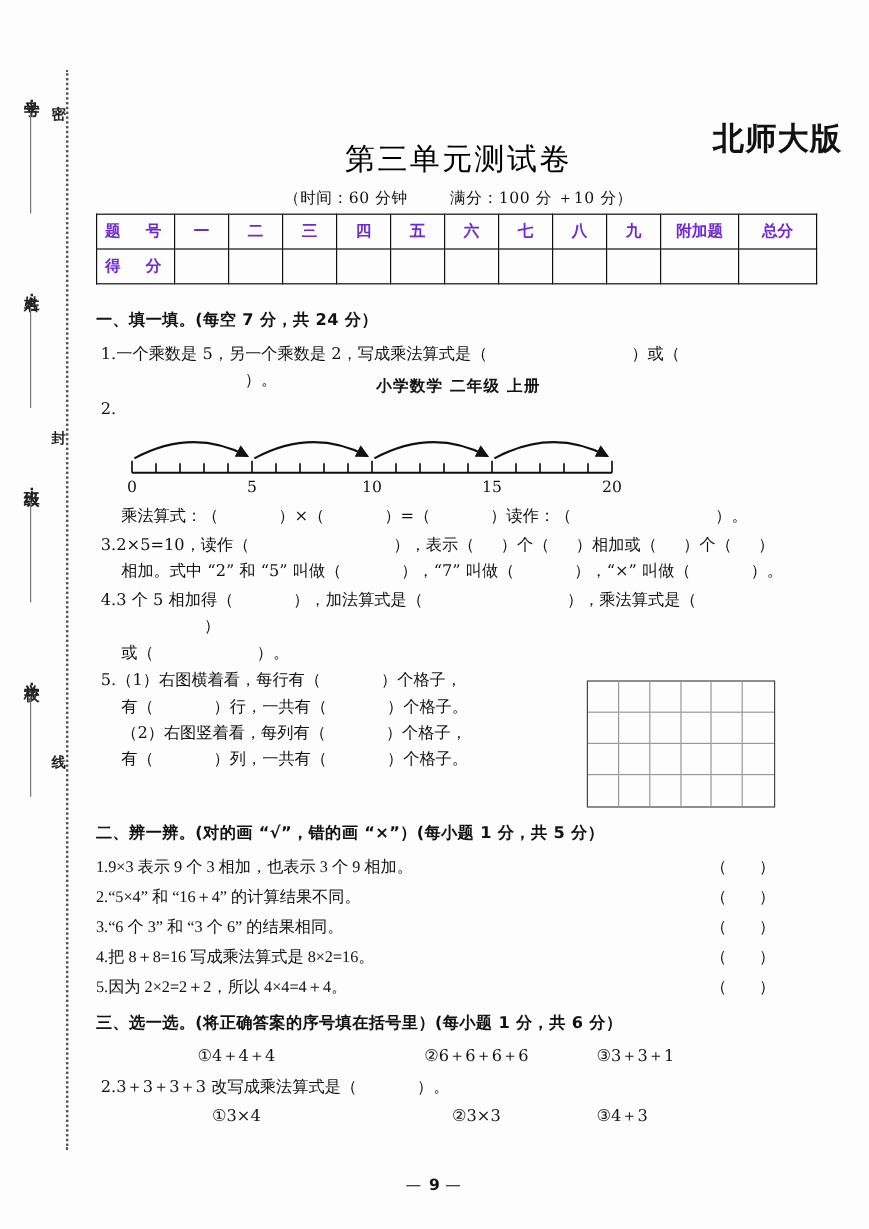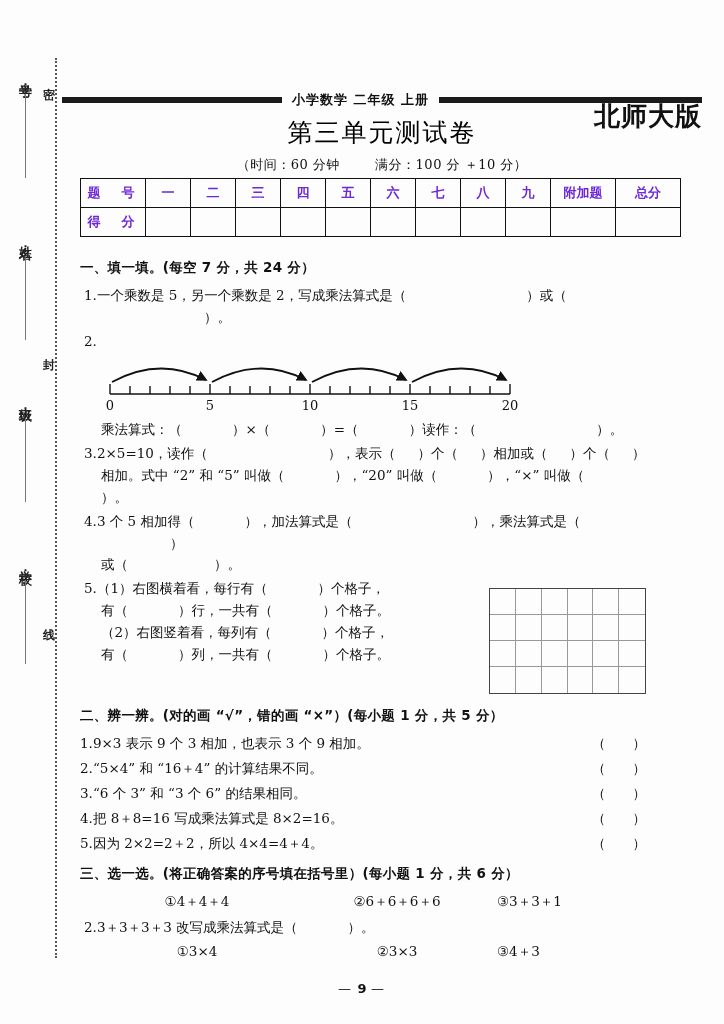--- a/index.html
+++ b/index.html
@@ -85,20 +85,21 @@
     margin-top: 45px;
   }
   .hdr-bar {
     position: absolute;
     left: 62px;
     right: 22px;
     top: 93px;
     height: 14px;
     display: flex;
     align-items: center;
+    flex-direction: column;
   }
   .hdr-rule {
     flex: 1 1 auto;
     height: 6px;
     background: #1b1b1b;
   }
   .hdr-rule.left  { flex: 0 0 220px; }
   .hdr-text {
     padding: 0 10px;
     font-family: "DejaVu Sans", "Liberation Sans", sans-serif;
@@ -180,20 +181,21 @@
   .blank-m { display: inline-block; width: 50px; }
   .blank-l { display: inline-block; width: 86px; }
   .blank-xl { display: inline-block; width: 120px; }
 
   
   .tf {
     display: flex;
     justify-content: space-between;
     align-items: center;
     margin: 3px 0;
+    font-family: Liberation Serif, serif;
   }
   .tf .paren { white-space: nowrap; padding-right: 12px; }
 
   
   .choices {
     display: flex;
     padding-left: 17px;
     margin: 2px 0 4px 0;
     text-align: center;
   }
@@ -366,21 +368,21 @@
       <div class="q-ind">
         <span>乘法算式：（</span><span class="blank-m"></span><span>）×（</span><span class="blank-m"></span><span>）=（</span><span class="blank-m"></span><span>）读作：（</span><span class="blank-xl"></span><span>）。</span>
       </div>
     </div>
 
     <div class="q">
       <div>
         <span>3.</span><span>2×5=10，读作（</span><span class="blank-xl"></span><span>），表示（</span><span class="blank-s"></span><span>）个（</span><span class="blank-s"></span><span>）相加或（</span><span class="blank-s"></span><span>）个（</span><span class="blank-s"></span><span>）</span>
       </div>
       <div class="q-ind">
-        <span>相加。式中 “2” 和 “5” 叫做（</span><span class="blank-m"></span><span>），“20” 叫做（</span><span class="blank-m"></span><span>），“×” 叫做（</span><span class="blank-m"></span><span>）。</span>
+        <span>相加。式中 “2” 和 “5” 叫做（</span><span class="blank-m"></span><span>），“7” 叫做（</span><span class="blank-m"></span><span>），“×” 叫做（</span><span class="blank-m"></span><span>）。</span>
       </div>
     </div>
 
     <div class="q">
       <div>
         <span>4.</span><span>3 个 5 相加得（</span><span class="blank-m"></span><span>），加法算式是（</span><span class="blank-xl"></span><span>），乘法算式是（</span><span class="blank-l"></span><span>）</span>
       </div>
       <div class="q-ind">
         <span>或（</span><span class="blank-l"></span><span>）。</span>
       </div>

